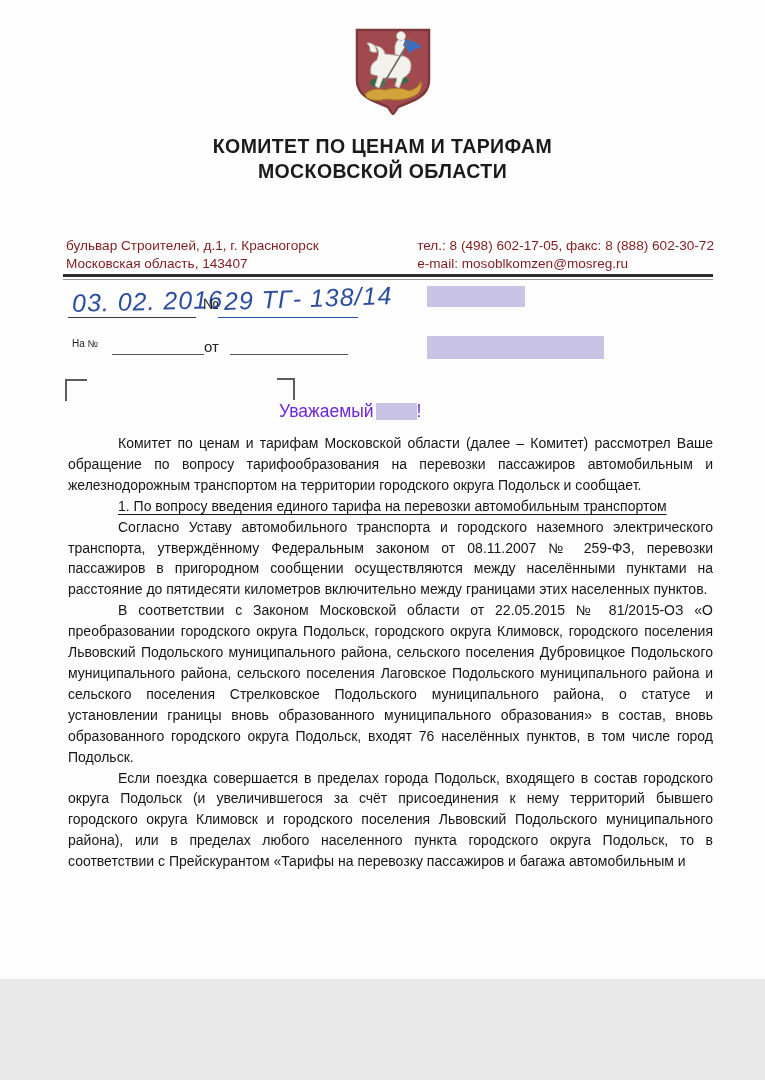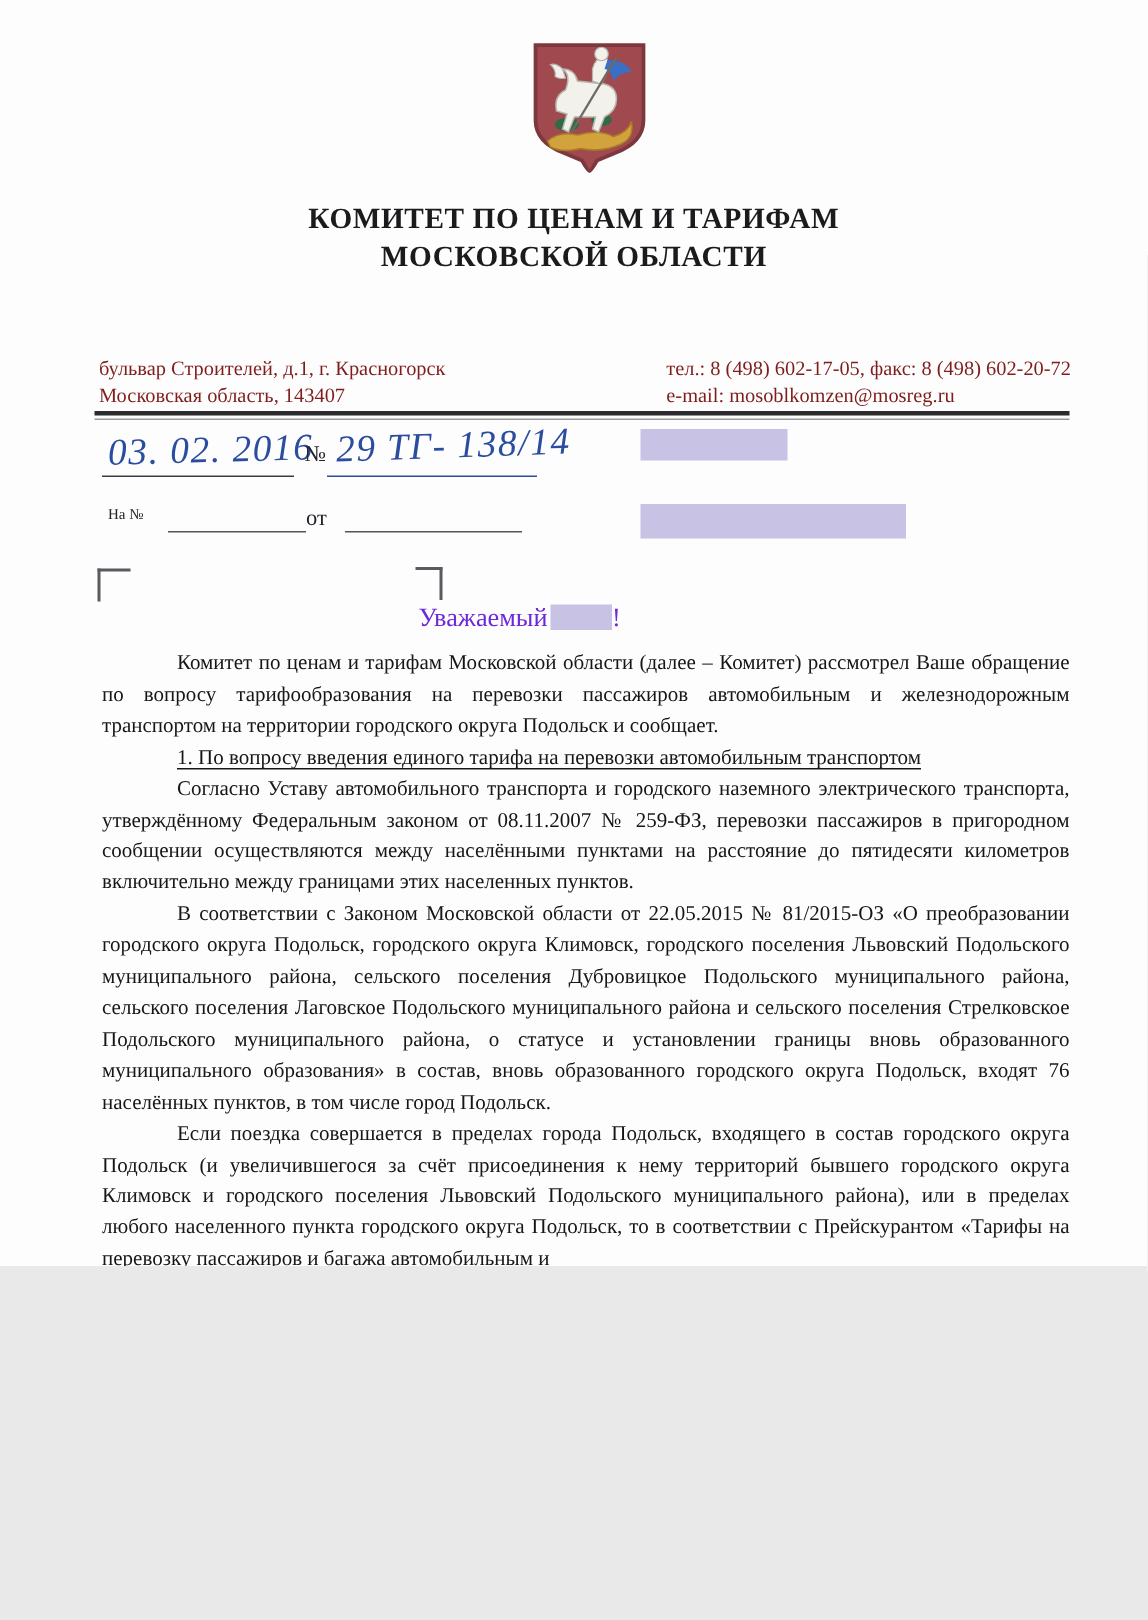--- a/index.html
+++ b/index.html
@@ -1,22 +1,22 @@
 <!DOCTYPE html>
 <html lang="ru"><head>
 <meta charset="utf-8">
 <style>
   html,body{margin:0;padding:0;background:#e9e9e9;}
   .page{
     position:relative;
-    width:765px;height:844px;
+    width:765px;height:979px;
     margin:0 auto;
     background:#fdfdfd;
     overflow:hidden;
-    font-family:Liberation Serif, serif;
+    font-family:Liberation Sans, sans-serif;
     color:#1d1d1f;
   }
   
   .emblem{position:absolute;left:351px;top:26px;width:84px;height:90px;}
   
   .org-title{
     position:absolute;top:134px;left:0;width:765px;
     text-align:center;font-weight:bold;font-size:19.5px;line-height:25px;
     letter-spacing:.4px;color:#1b1b1d;
   }
@@ -106,21 +106,21 @@
     <div>КОМИТЕТ ПО ЦЕНАМ И ТАРИФАМ</div>
     <div>МОСКОВСКОЙ ОБЛАСТИ</div>
   </div>
 
   <div class="contacts">
     <div class="left">
       <div>бульвар Строителей,  д.1, г. Красногорск</div>
       <div>Московская область, 143407</div>
     </div>
     <div class="right">
-      <div>тел.: 8 (498) 602-17-05, факс: 8 (498) 602-20-72</div>
+      <div>тел.: 8 (498) 602-17-05, факс: 8 (888) 602-30-72</div>
       <div>e-mail: mosoblkomzen@mosreg.ru</div>
     </div>
   </div>
   <div class="rule-thick"></div>
   <div class="rule-thin"></div>
 
   <div class="hand hand-date">03. 02. 2016</div>
   <div class="num-sign">№</div>
   <div class="hand hand-num">29 ТГ- 138/14</div>
   <div class="u-line u-date"></div>

